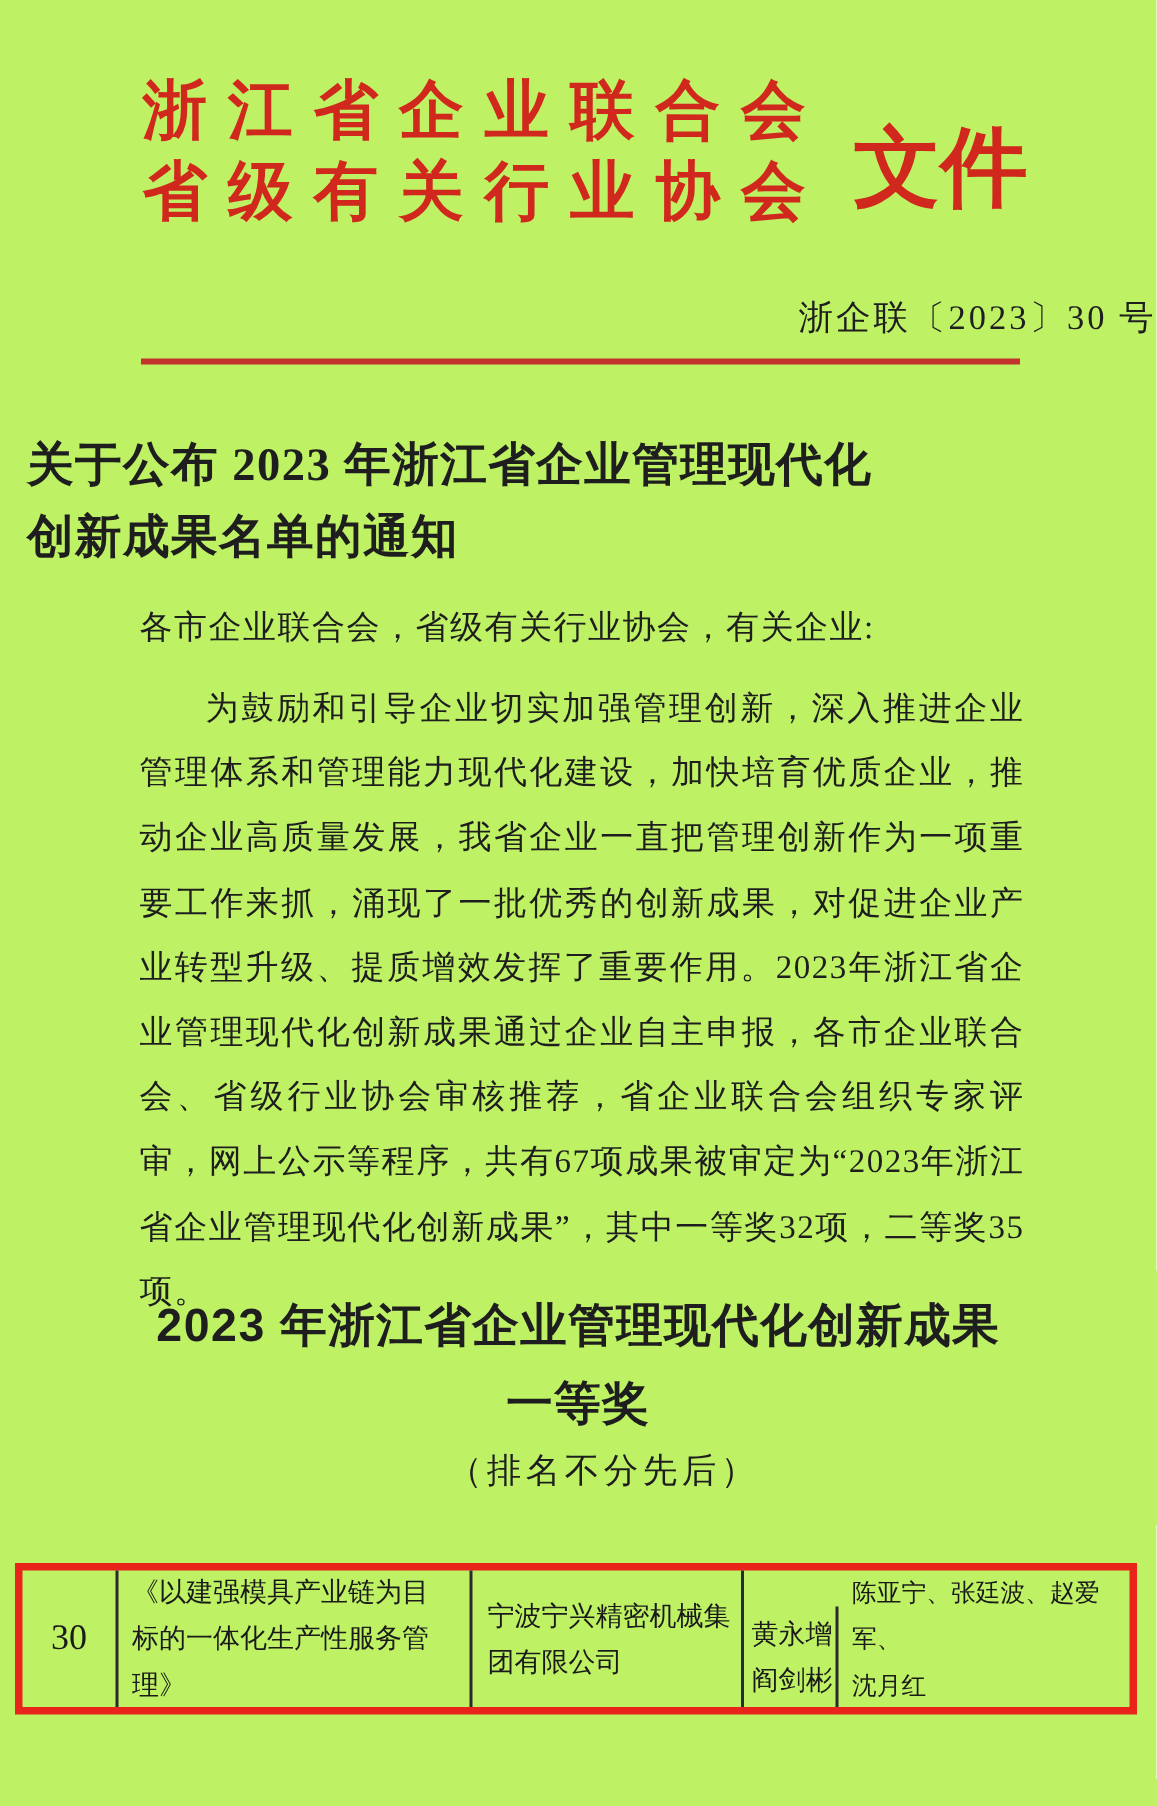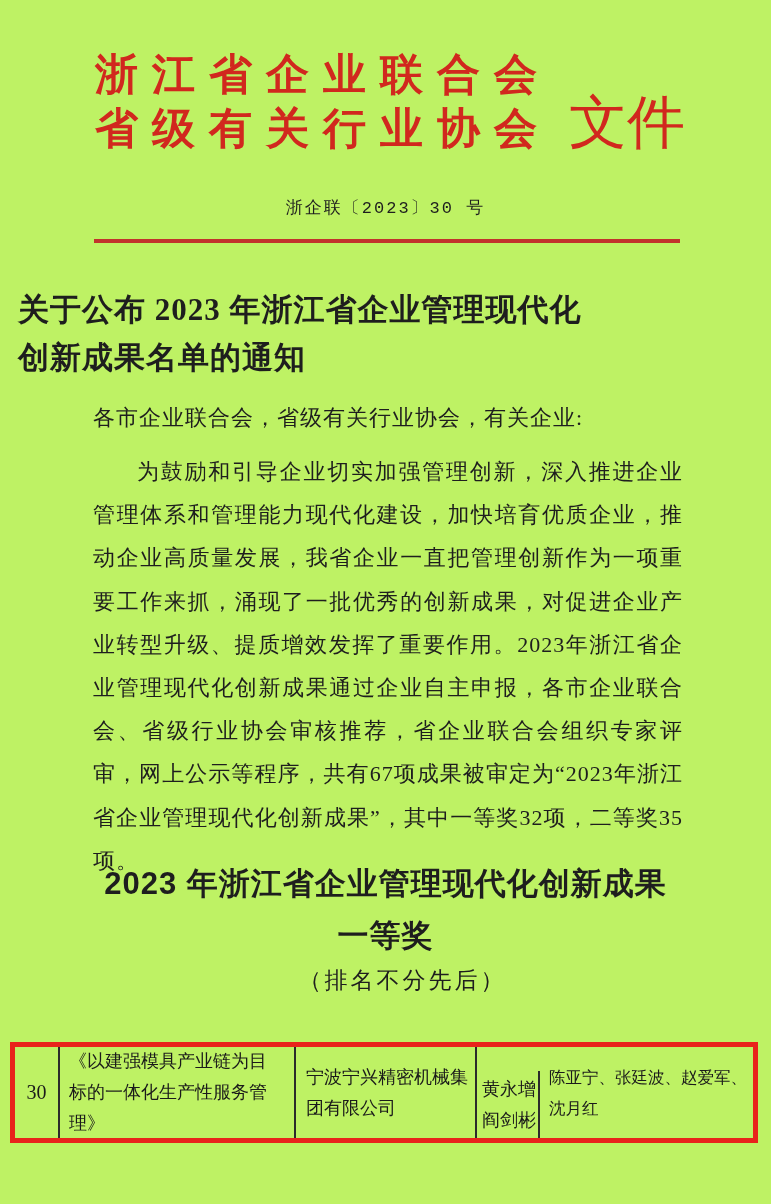--- a/index.html
+++ b/index.html
@@ -25,37 +25,36 @@
     font-family: "Liberation Serif", serif;
     font-weight: 700;
     color: var(--header-red);
     font-size: 43px;
     line-height: 54px;
     letter-spacing: 14px;
     white-space: nowrap;
   }
   .doc-type {
     font-family: "Liberation Serif", serif;
-    font-weight: 400;
+    font-weight: 700;
     color: var(--header-red);
     font-size: 58px;
     line-height: 58px;
-    margin-top: 46px;
+    margin-top: 35px;
     white-space: nowrap;
     text-align: right;
   }
 
   
   .doc-number {
     position: absolute;
     top: 196px; left: 0; width: 100%;
-    text-align: center;
-    font-size: 17px;
+    text-align: right;
+    font-size: 23px;
     letter-spacing: 2px;
-    font-family: Liberation Mono, monospace;
   }
   .red-rule {
     position: absolute;
     top: 239px; left: 94px;
     width: 586px; height: 4px;
     background: var(--rule-red);
   }
 
   
   .title {
@@ -126,21 +125,21 @@
   }
   .cell {
     box-sizing: border-box;
     border-right: 2px solid #2b2b2b;
     display: flex;
     align-items: center;
     white-space: pre-line;
     overflow: hidden;
   }
   .cell:last-child { border-right: none; }
-  .cell-seq { width: 45px; justify-content: center; font-size: 20px; }
+  .cell-seq { width: 64px; justify-content: center; font-size: 24px; }
   .cell-achievement { width: 236px; padding: 0 16px 0 9px; }
   .cell-company { width: 181px; padding: 0 4px 0 10px; }
   .cell-leaders { width: 63px; padding: 0 1px 0 5px; margin-top: 24px; }
   .cell-participants { flex: 1; padding: 0 3px 0 9px; font-size: 16.5px; }
 </style>
 </head>
 <body>
 
 <div class="page">
 

